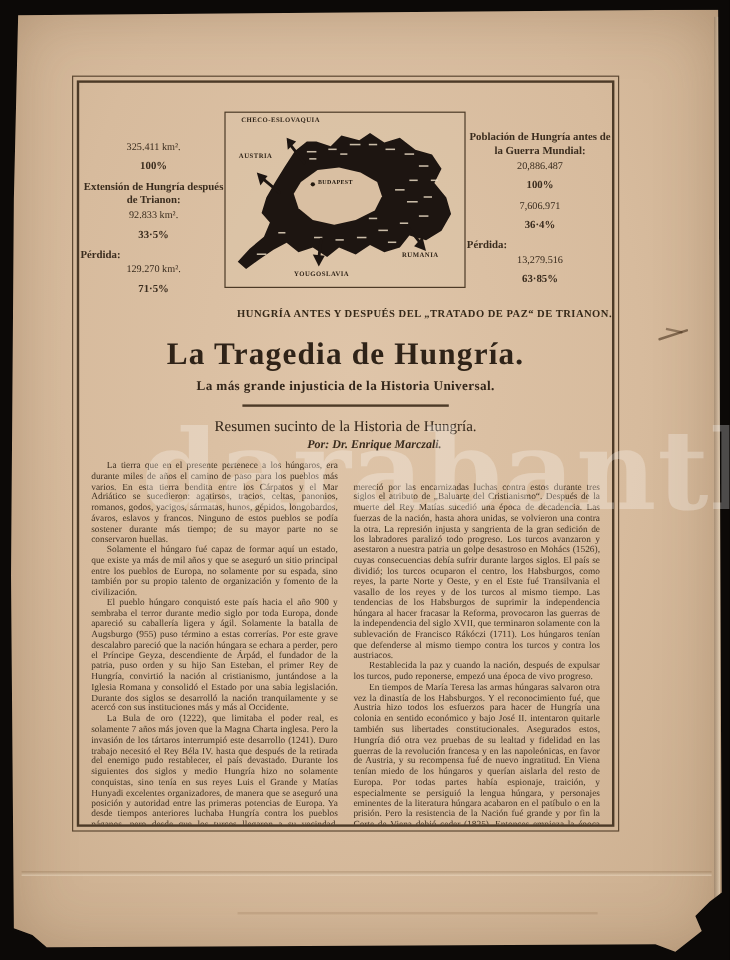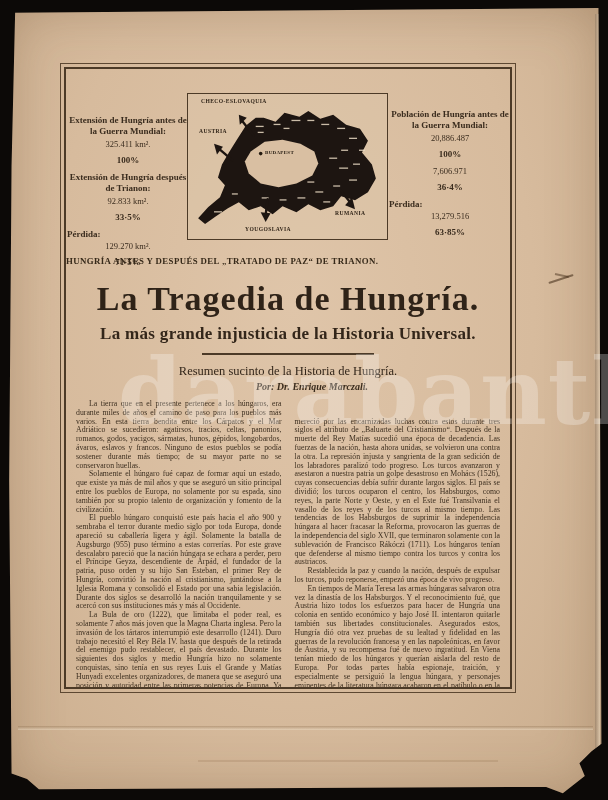--- a/index.html
+++ b/index.html
@@ -45,25 +45,25 @@
   .map-box svg { position:absolute; left:0; top:0; }
   .map-label { position:absolute; font-weight:bold; color:#32261a; font-size:5.6px;
     letter-spacing:.4px; white-space:nowrap; }
   .lbl-czecho { left:13px; top:4px; }
   .lbl-austria { left:11px; top:34px; }
   .lbl-yugo { left:57px; top:132px; }
   .lbl-rumania { left:147px; top:116px; }
   .lbl-budapest { left:77px; top:56px; font-size:5px; letter-spacing:.3px; color:#241a10; }
 
   
-  .caption { text-align:left; font-weight:bold; font-size:8.8px; letter-spacing:.4px;
+  .caption { text-align:right; font-weight:bold; font-size:8.8px; letter-spacing:.4px;
     color:#362919; margin-top:9px; }
-  .main-title { text-align:center; font-weight:bold; font-size:34px; letter-spacing:1px;
+  .main-title { text-align:center; font-weight:bold; font-size:26px; letter-spacing:1px;
     color:#2f2318; margin-top:14px; }
-  .subtitle { text-align:center; font-weight:bold; font-size:17px; letter-spacing:.3px;
+  .subtitle { text-align:center; font-weight:bold; font-size:11px; letter-spacing:.3px;
     color:#33261a; margin-top:6px; }
   .rule { width:172px; height:0; border-top:2px solid #4c3a27; margin:9px auto 0; }
   .section-heading { text-align:center; font-weight:normal; font-size:12.5px;
     color:#33261a; margin-top:9px; }
   .byline { text-align:center; font-weight:bold; font-style:italic; font-size:10px;
     color:#392b1d; margin-top:2px;padding-left:48px; }
 
   
   .columns { display:flex; gap:13px; padding:0 10px; margin-top:8px;align-items:flex-end; }
   .col { width:50%; font-size:7.8px; line-height:8.8px; text-align:justify; color:#3c2e1f; }
@@ -86,21 +86,20 @@
     <div class="crease"></div>
     <div class="crease2"></div>
     <div class="scratch"></div>
 
     <div class="frame">
       <div class="frame-inner">
 
         <div class="header-row">
 
           <div class="statcol left">
-            <div class="stat-title">Extensión de Hungría antes de la Guerra Mundial:</div>
             <div class="stat-value">325.411 km².</div>
             <div class="stat-pct">100%</div>
             <div class="stat-title">Extensión de Hungría después de Trianon:</div>
             <div class="stat-value">92.833 km².</div>
             <div class="stat-pct">33·5%</div>
             <div class="stat-loss">Pérdida:</div>
             <div class="stat-value">129.270 km².</div>
             <div class="stat-pct">71·5%</div>
           </div>
 

